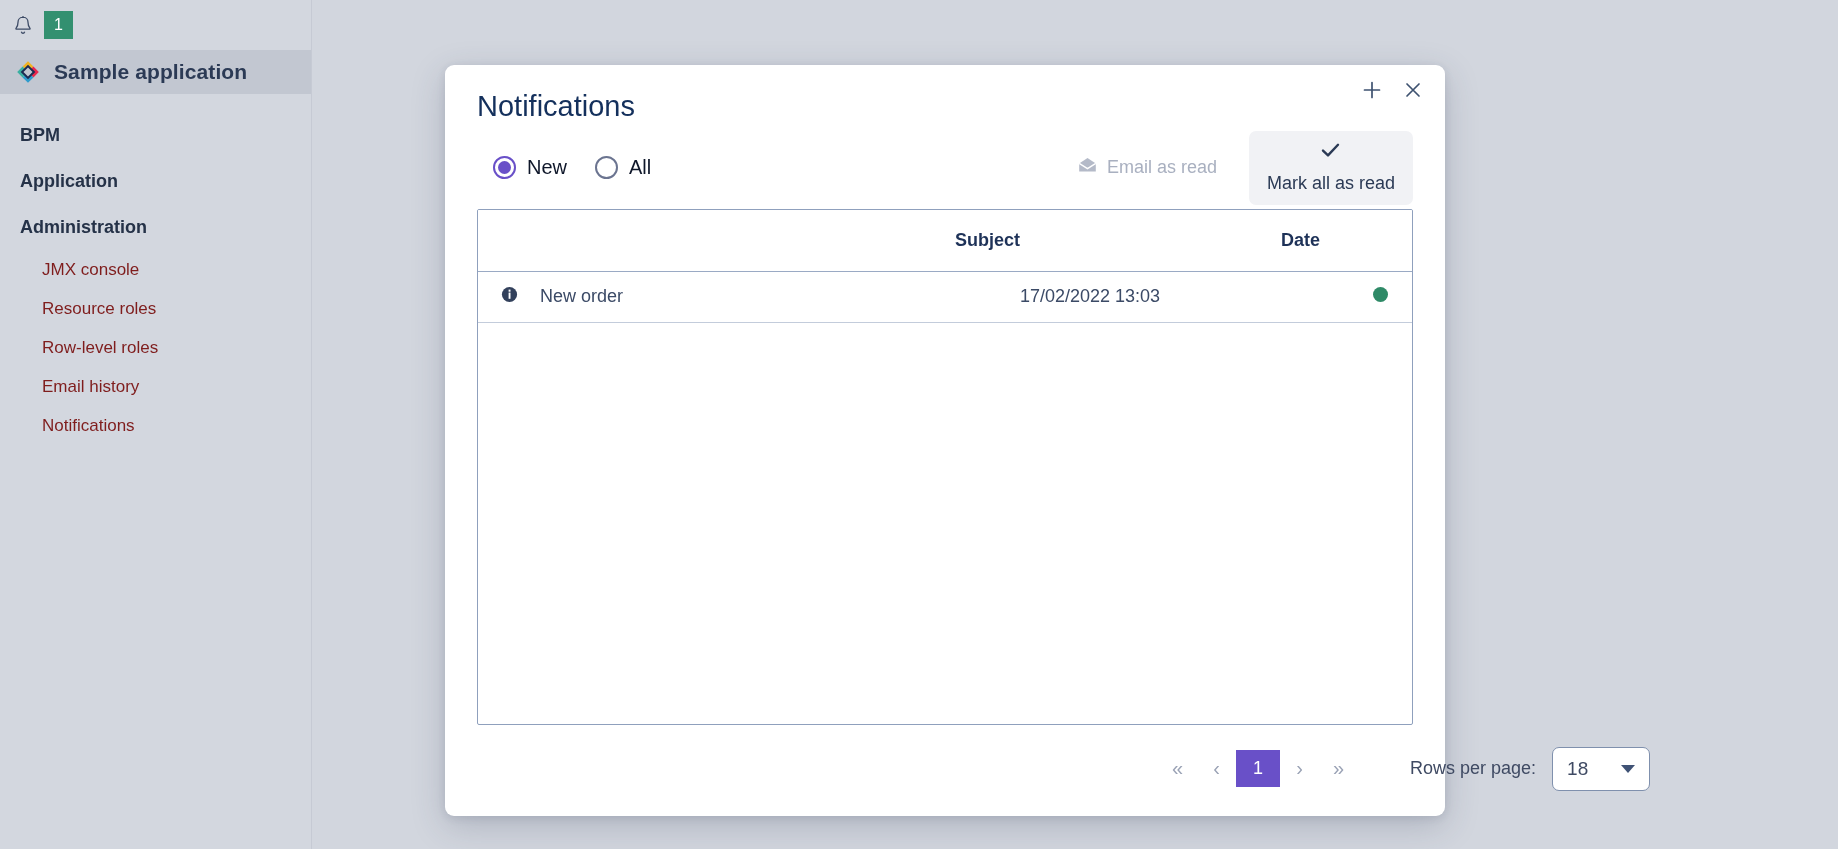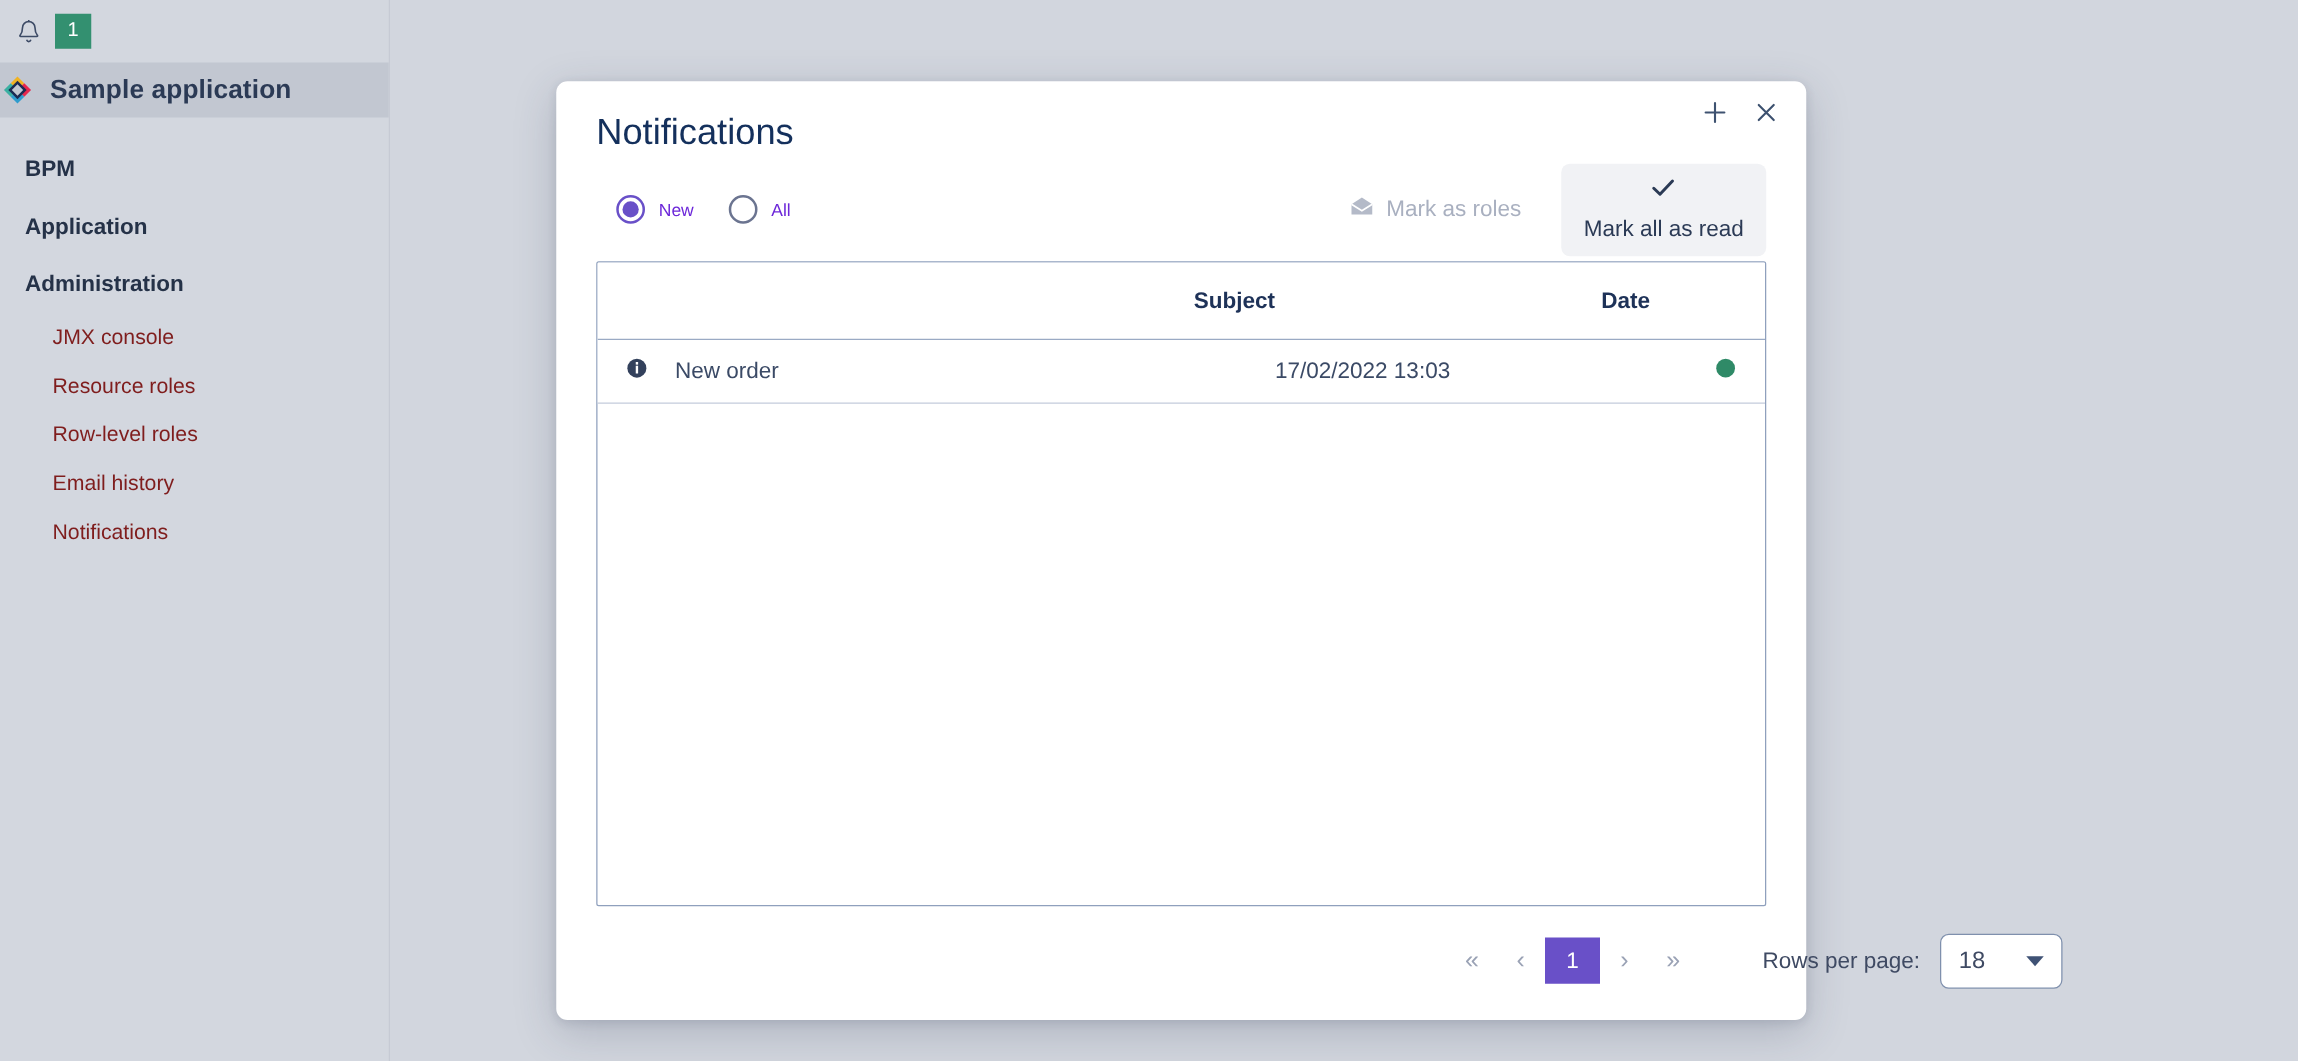--- a/index.html
+++ b/index.html
@@ -59,21 +59,21 @@
     text-align: center;
     font-family: "Liberation Sans", sans-serif;
   }
 
   .app-title-row {
     height: 44px;
     background: #c2c7d1;
     display: flex;
     align-items: center;
     gap: 13px;
-    padding-left: 1px;
+    padding-left: 15px;
     box-sizing: border-box;
   }
   .app-logo {
     width: 26px;
     height: 26px;
     flex: 0 0 26px;
     display: block;
   }
   .app-title-text {
     font-size: 21px;
@@ -173,22 +173,22 @@
     background: #ffffff;
   }
   .radio-circle.off { border-color: #6b7490; }
   .radio-dot {
     width: 13px;
     height: 13px;
     border-radius: 50%;
     background: #6950c8;
   }
   .radio-label {
-    font-size: 14px;
-    color: #6d28d9;
+    font-size: 20px;
+    color: #0f172a;
   }
 
   .toolbar-spacer { flex: 1; }
 
   .btn {
     display: inline-flex;
     align-items: center;
     gap: 10px;
     font-size: 18px;
     border: none;
@@ -412,21 +412,21 @@
 
       <div class="toolbar-spacer"></div>
 
       <button class="btn btn-disabled" disabled="">
         <span class="ic">
           <svg width="19" height="16" viewBox="0 0 19 16" aria-hidden="true">
             <path d="M1.2 6.4 L9.5 1 L17.8 6.4 V14.6 H1.2 Z" fill="#b4bac8"></path>
             <path d="M1.2 6.4 L9.5 11.6 L17.8 6.4" fill="none" stroke="#ffffff" stroke-width="1.4"></path>
           </svg>
         </span>
-        <span>Mark as roles</span>
+        <span>Email as read</span>
       </button>
 
       <button class="btn btn-grey">
         <span class="ic">
           <svg width="19" height="16" viewBox="0 0 19 16" aria-hidden="true">
             <path d="M2 8.6 L7 13.4 L17 2.8" fill="none" stroke="#2b3a55" stroke-width="2.4" stroke-linecap="round" stroke-linejoin="round"></path>
           </svg>
         </span>
         <span>Mark all as read</span>
       </button>

